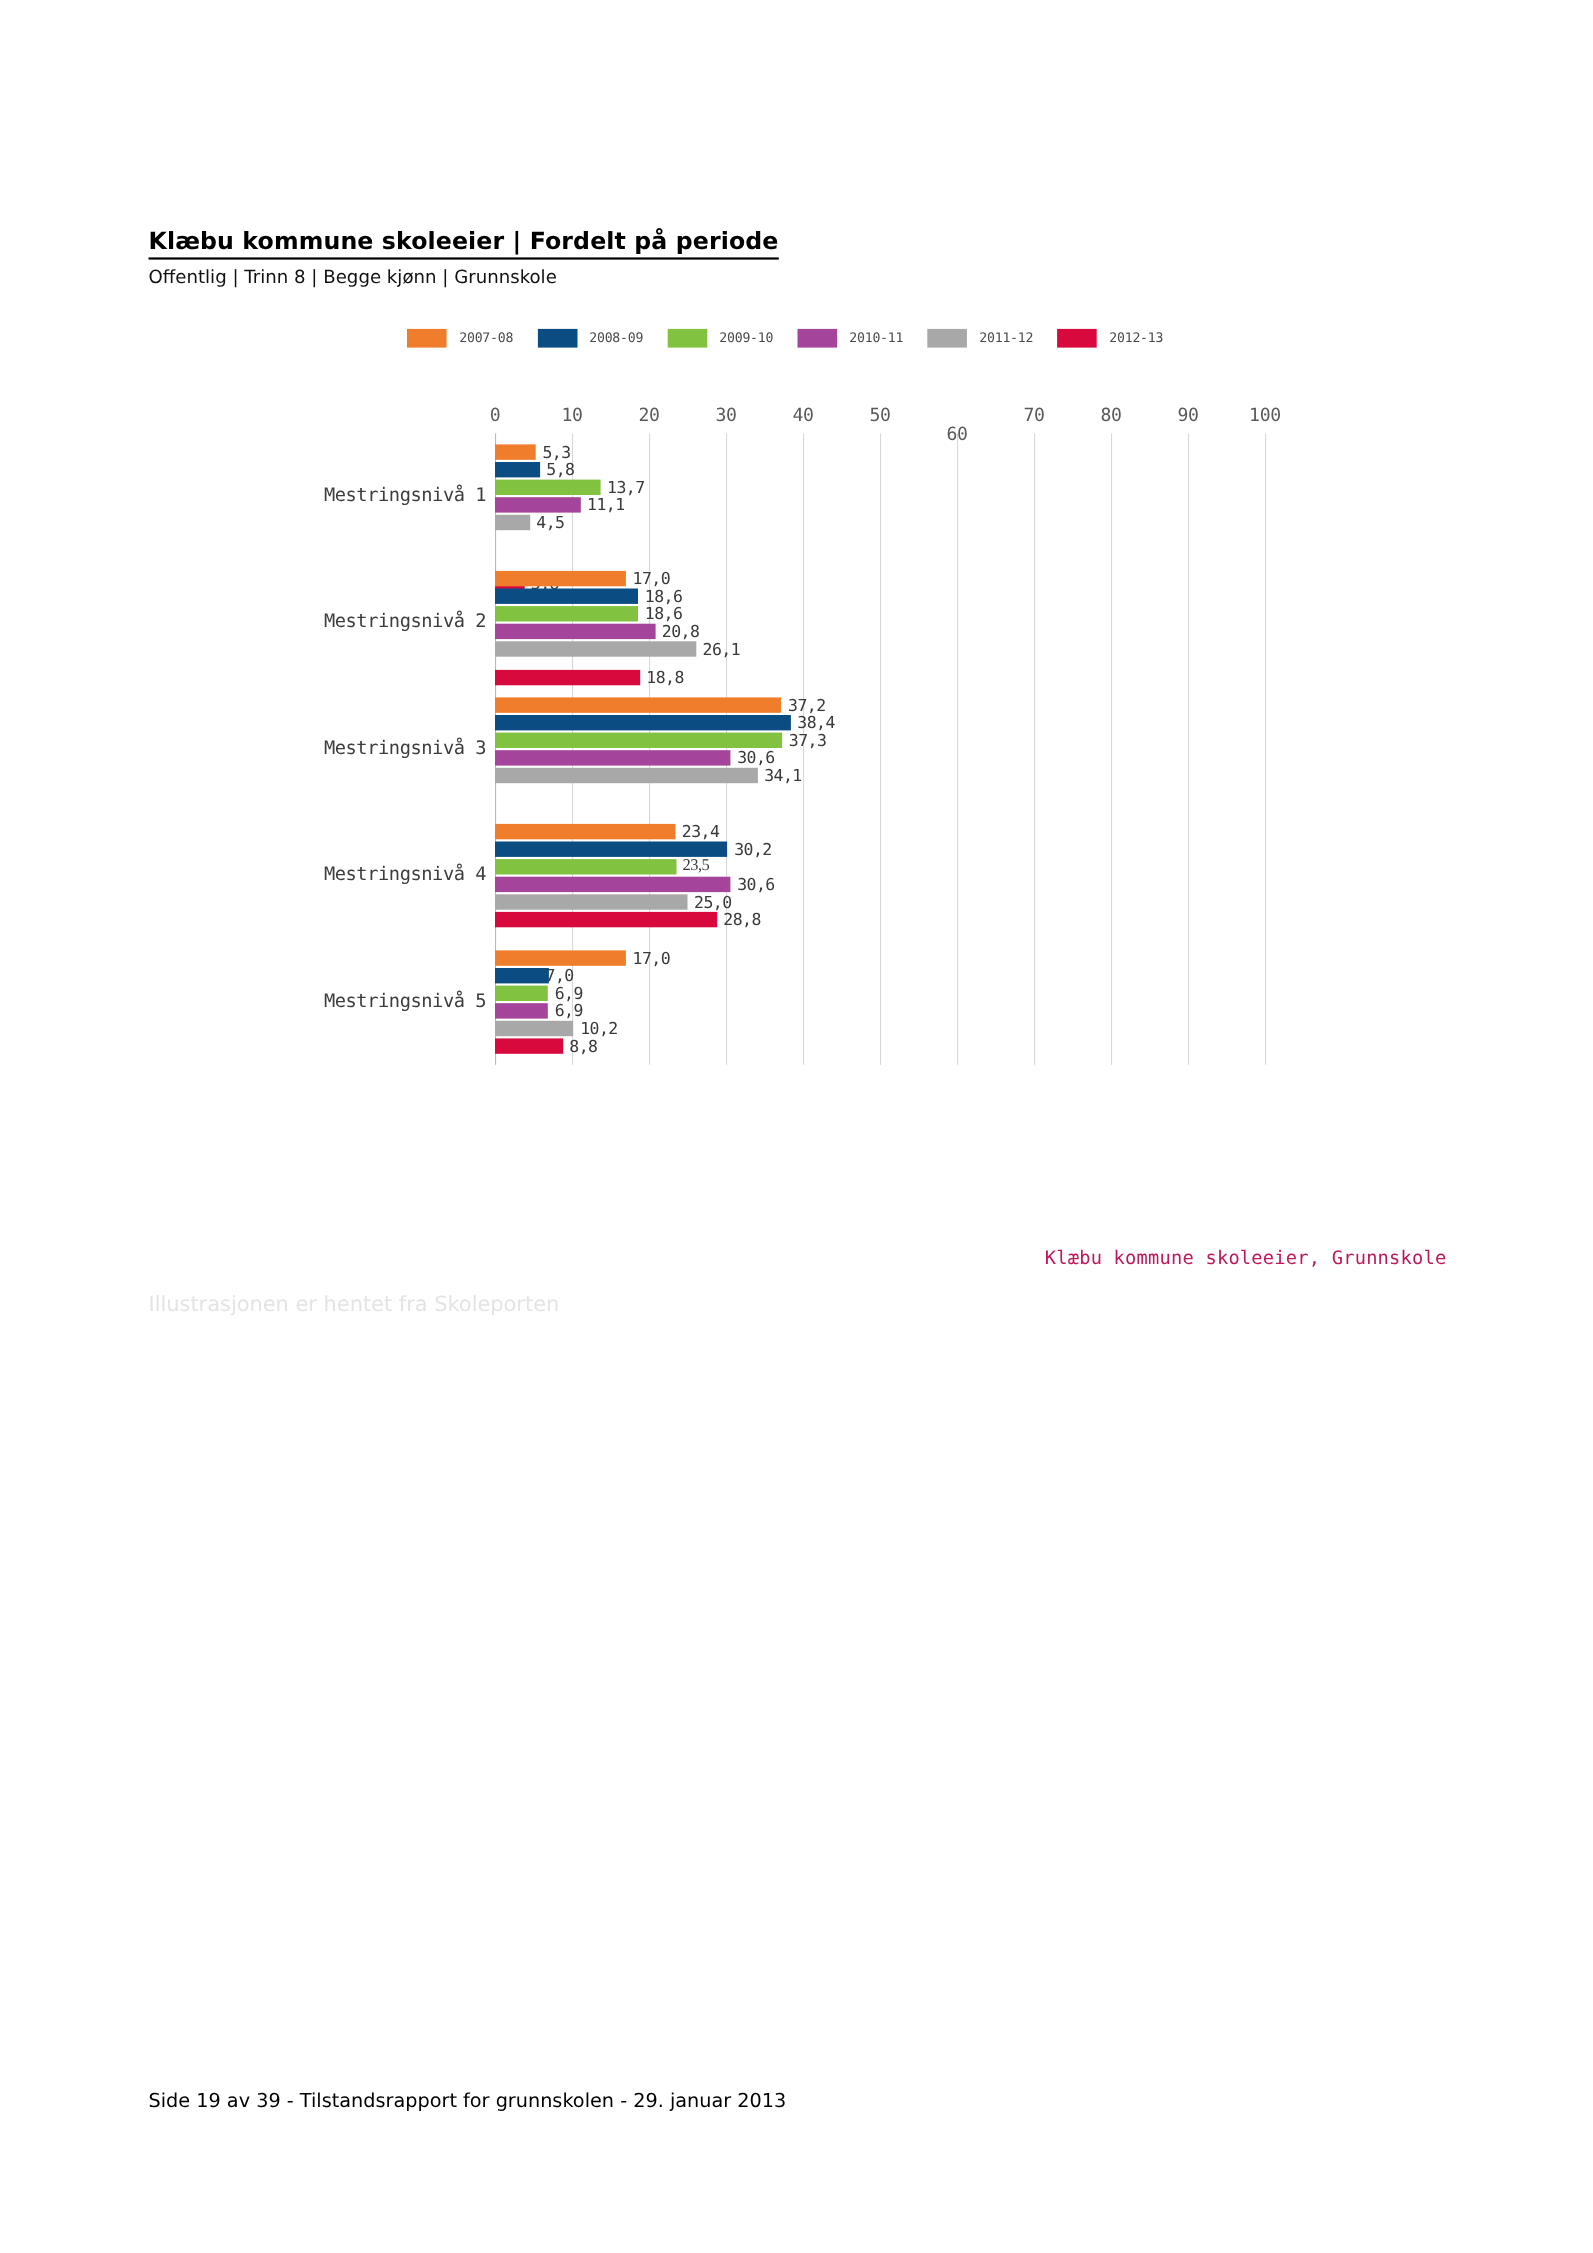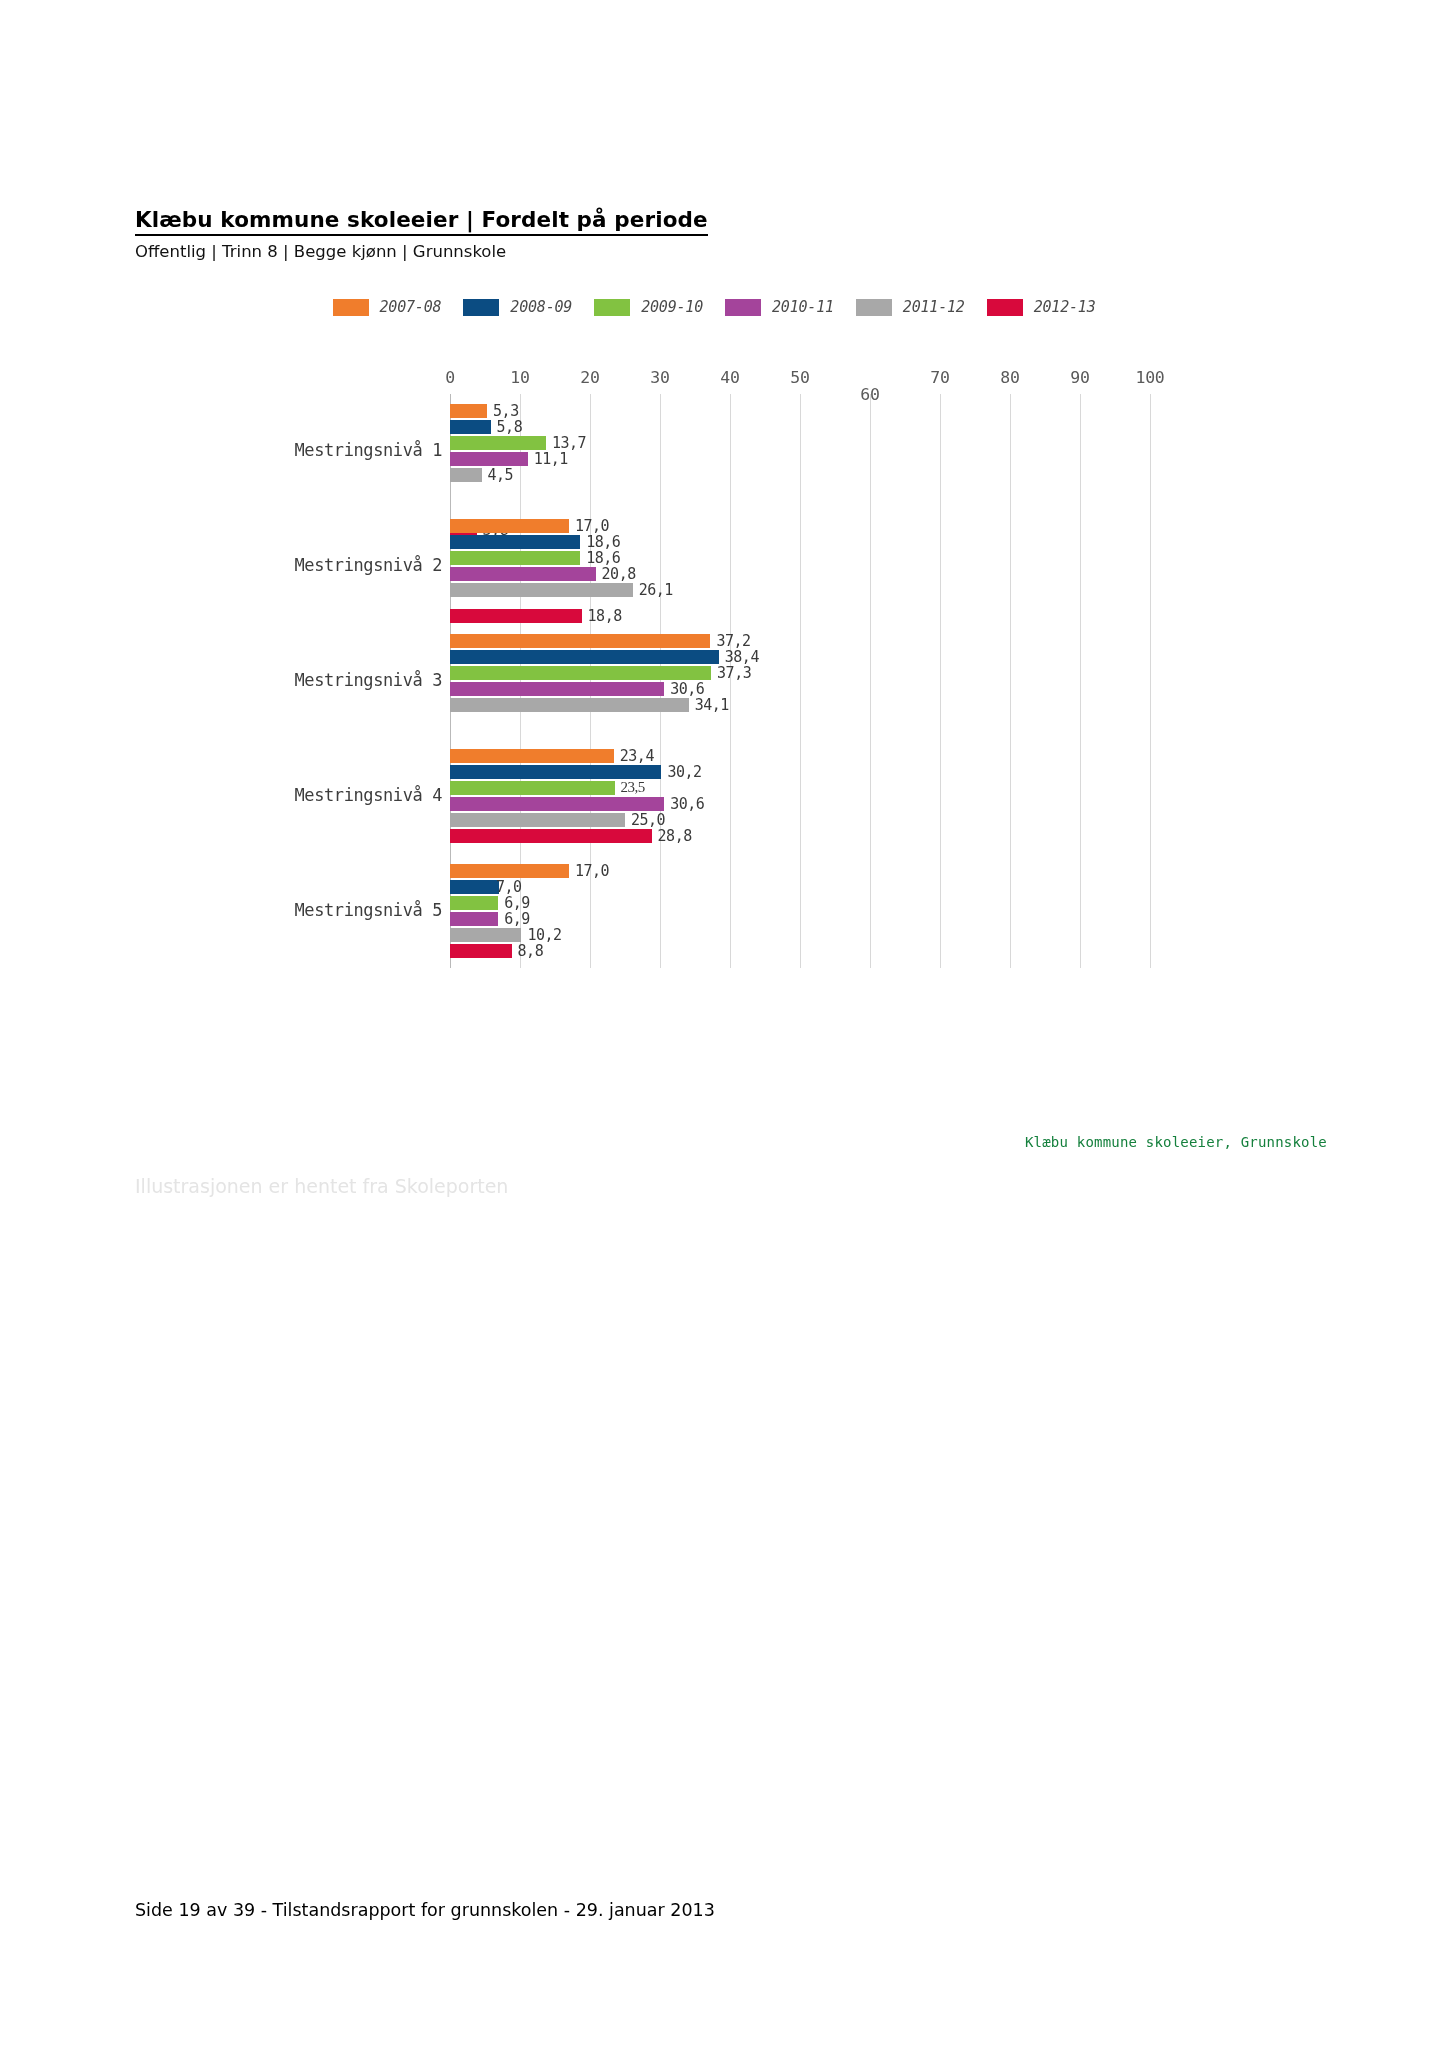--- a/index.html
+++ b/index.html
@@ -67,25 +67,24 @@
     margin: 0 22px 0 0;
   }
   .legend-swatch {
     width: 36px;
     height: 17px;
     margin-right: 11px;
     flex: 0 0 auto;
   }
   .legend-label {
     font-family: "DejaVu Sans Mono", monospace;
-    font-size: 15px;
+    font-size: 12px;
     color: #4a4a4a;
     white-space: nowrap;
     letter-spacing: -0.2px;
-    font-style: italic;
   }
 
   
   #plot-wrap {
     position: absolute;
     left: 0;
     top: 86px;
     width: 1180px;
     height: 600px;
   }
@@ -178,27 +177,27 @@
     font-family: "DejaVu Sans Mono", monospace;
     font-size: 15px;
     color: #3a3a3a;
     white-space: nowrap;
     letter-spacing: -0.5px;
   }
 
   
   #chart-source {
     position: absolute;
-    left: 12px;
+    left: 0;
     top: 852px;
     width: 1180px;
     text-align: right;
     font-family: "DejaVu Sans Mono", monospace;
-    font-size: 14px;
-    color: #15803d;
+    font-size: 17px;
+    color: #be185d;
     letter-spacing: 0.2px;
     white-space: nowrap;
   }
   #illustration-note {
     position: absolute;
     left: 135px;
     top: 1175px;
     font-family: "DejaVu Sans", sans-serif;
     font-size: 19px;
     color: #e4e4e4;

